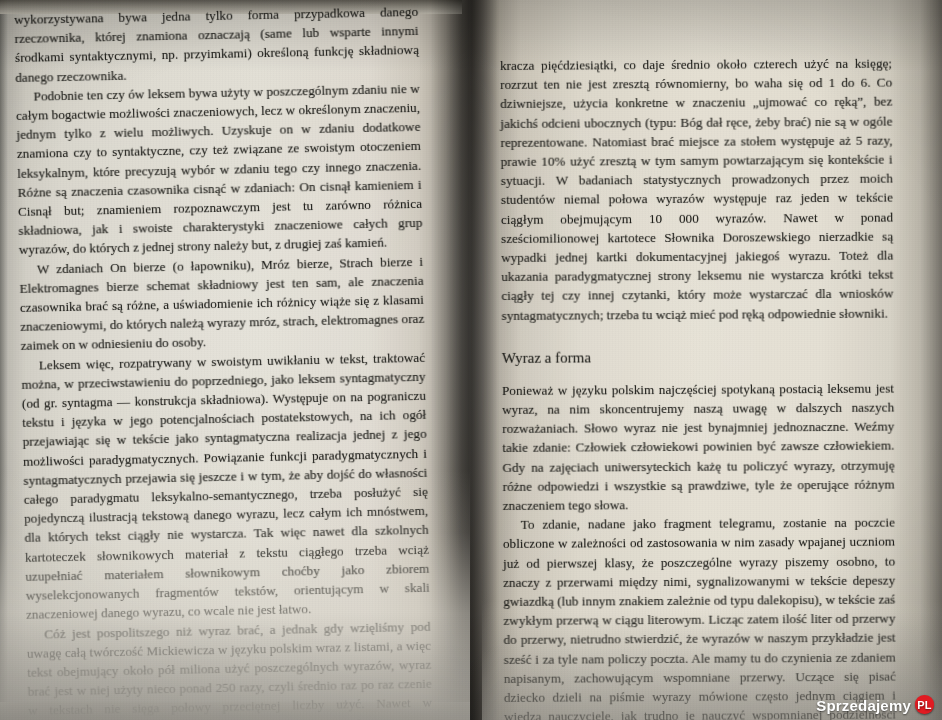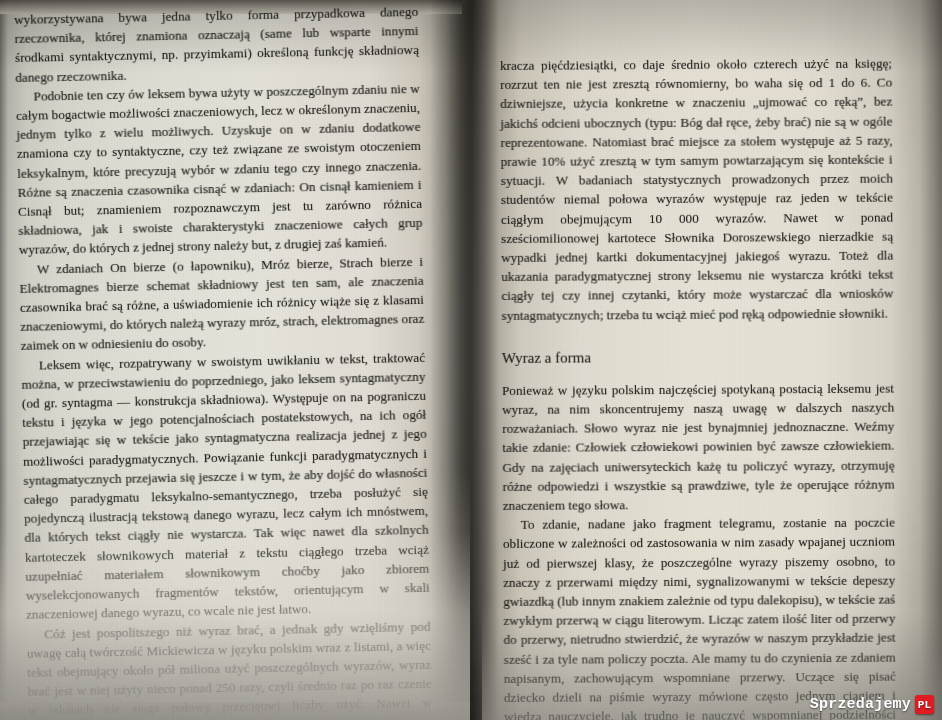--- a/index.html
+++ b/index.html
@@ -123,36 +123,36 @@
     pointer-events: none;
     background: linear-gradient(0deg, rgba(214,210,200,0.55) 0%, rgba(220,216,206,0.12) 60%, rgba(255,255,255,0) 100%);
   }
 
   
   .watermark {
     position: absolute;
     right: 8px;
     bottom: 6px;
     display: flex;
-    align-items: center;
+    align-items: flex-end;
     gap: 4px;
-    font-family: Liberation Mono, monospace;
+    font-family: Liberation Sans, sans-serif;
     font-size: 15px;
     font-weight: 700;
     color: #ffffff;
     text-shadow: 0 1px 2px rgba(0,0,0,0.55);
     letter-spacing: .2px;
   }
   .watermark .wm-badge {
     display: inline-flex;
     align-items: center;
     justify-content: center;
     width: 19px;
     height: 19px;
-    border-radius: 3px;
+    border-radius: 9px;
     background: #e11b22;
     color: #fff;
     font-size: 11px;
     font-weight: 700;
     box-shadow: 0 1px 2px rgba(0,0,0,0.5);
   }
 </style>
 </head>
 <body>
 

